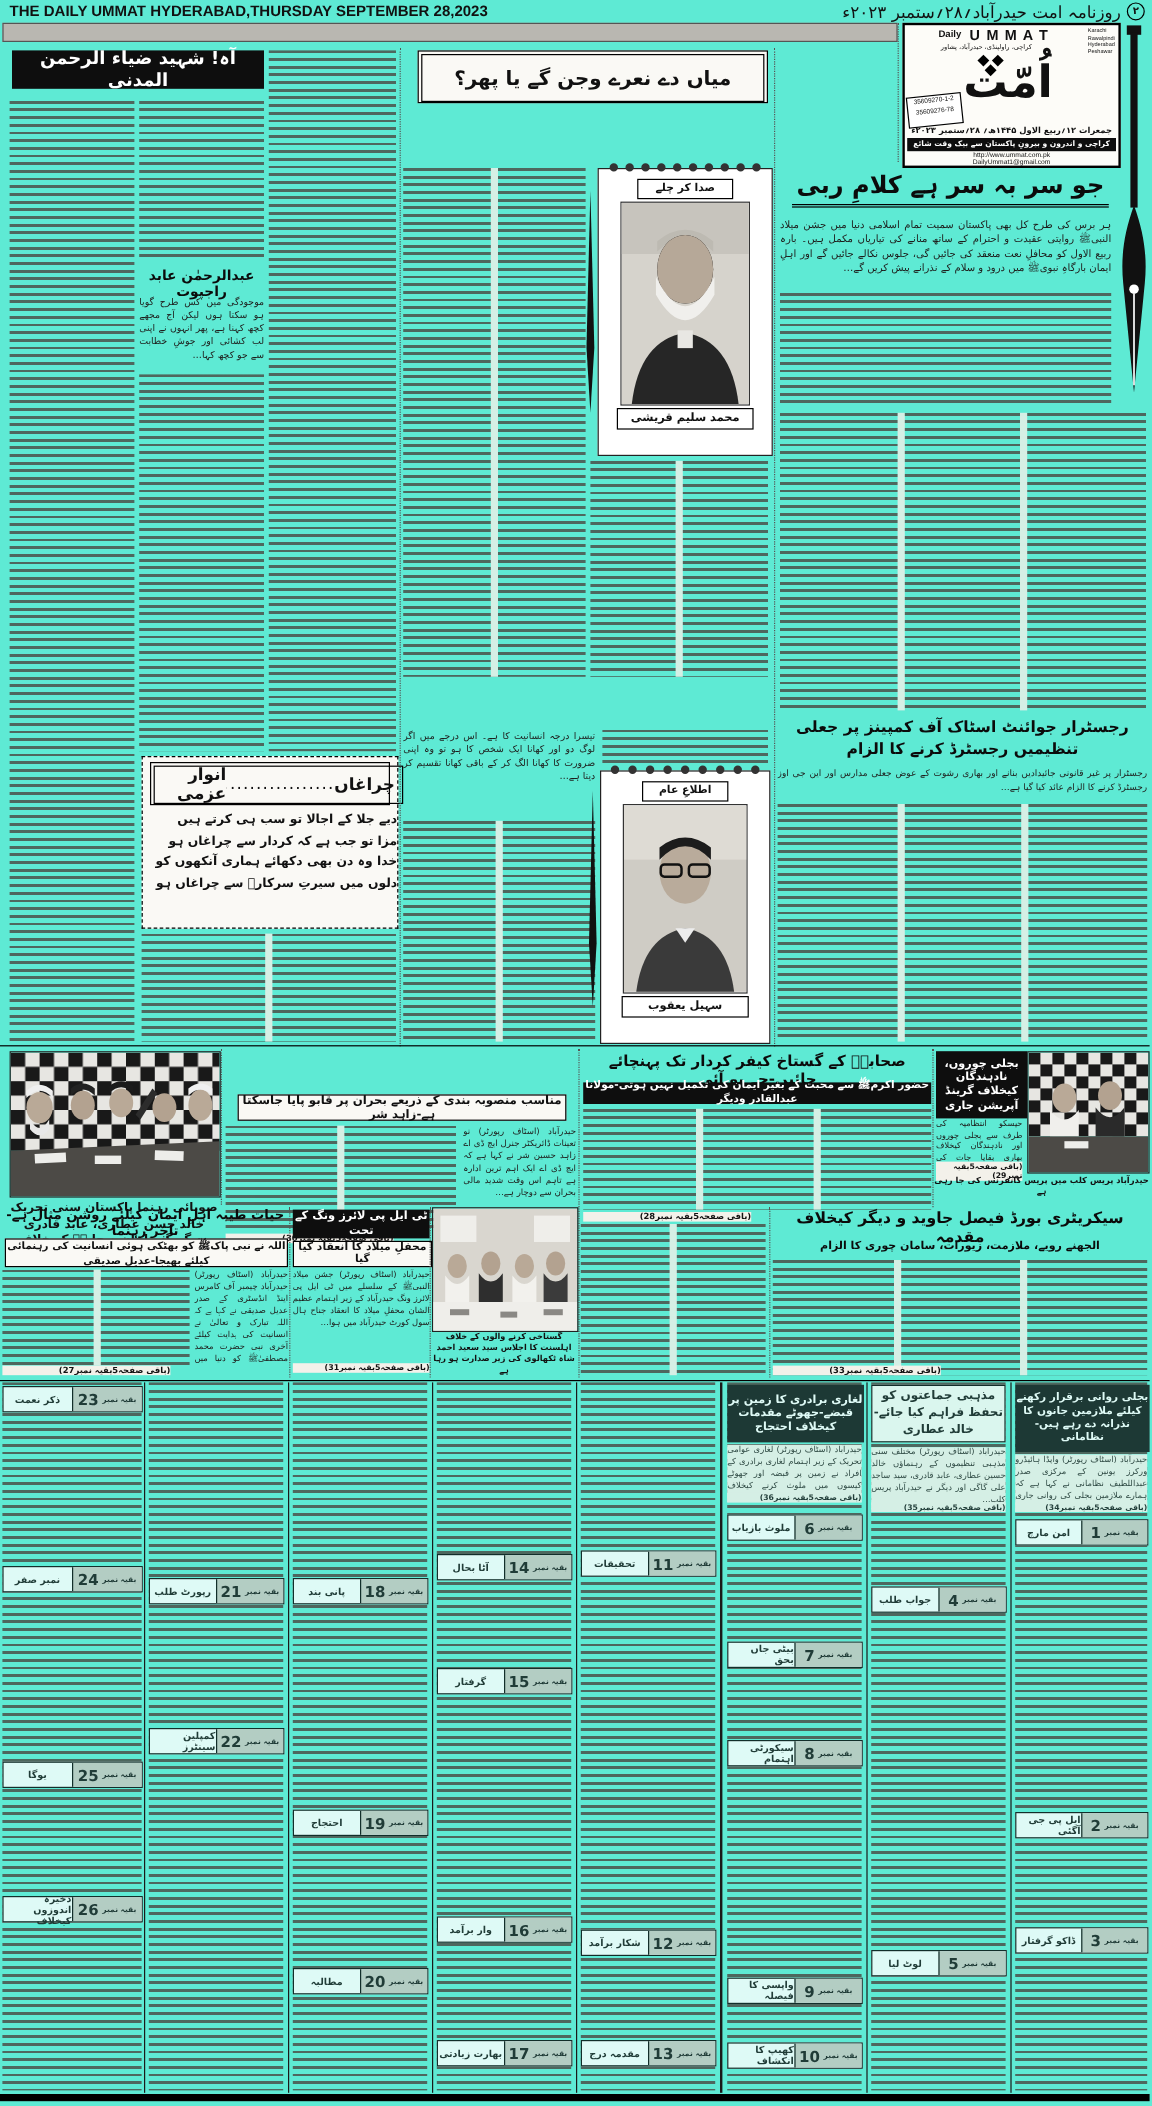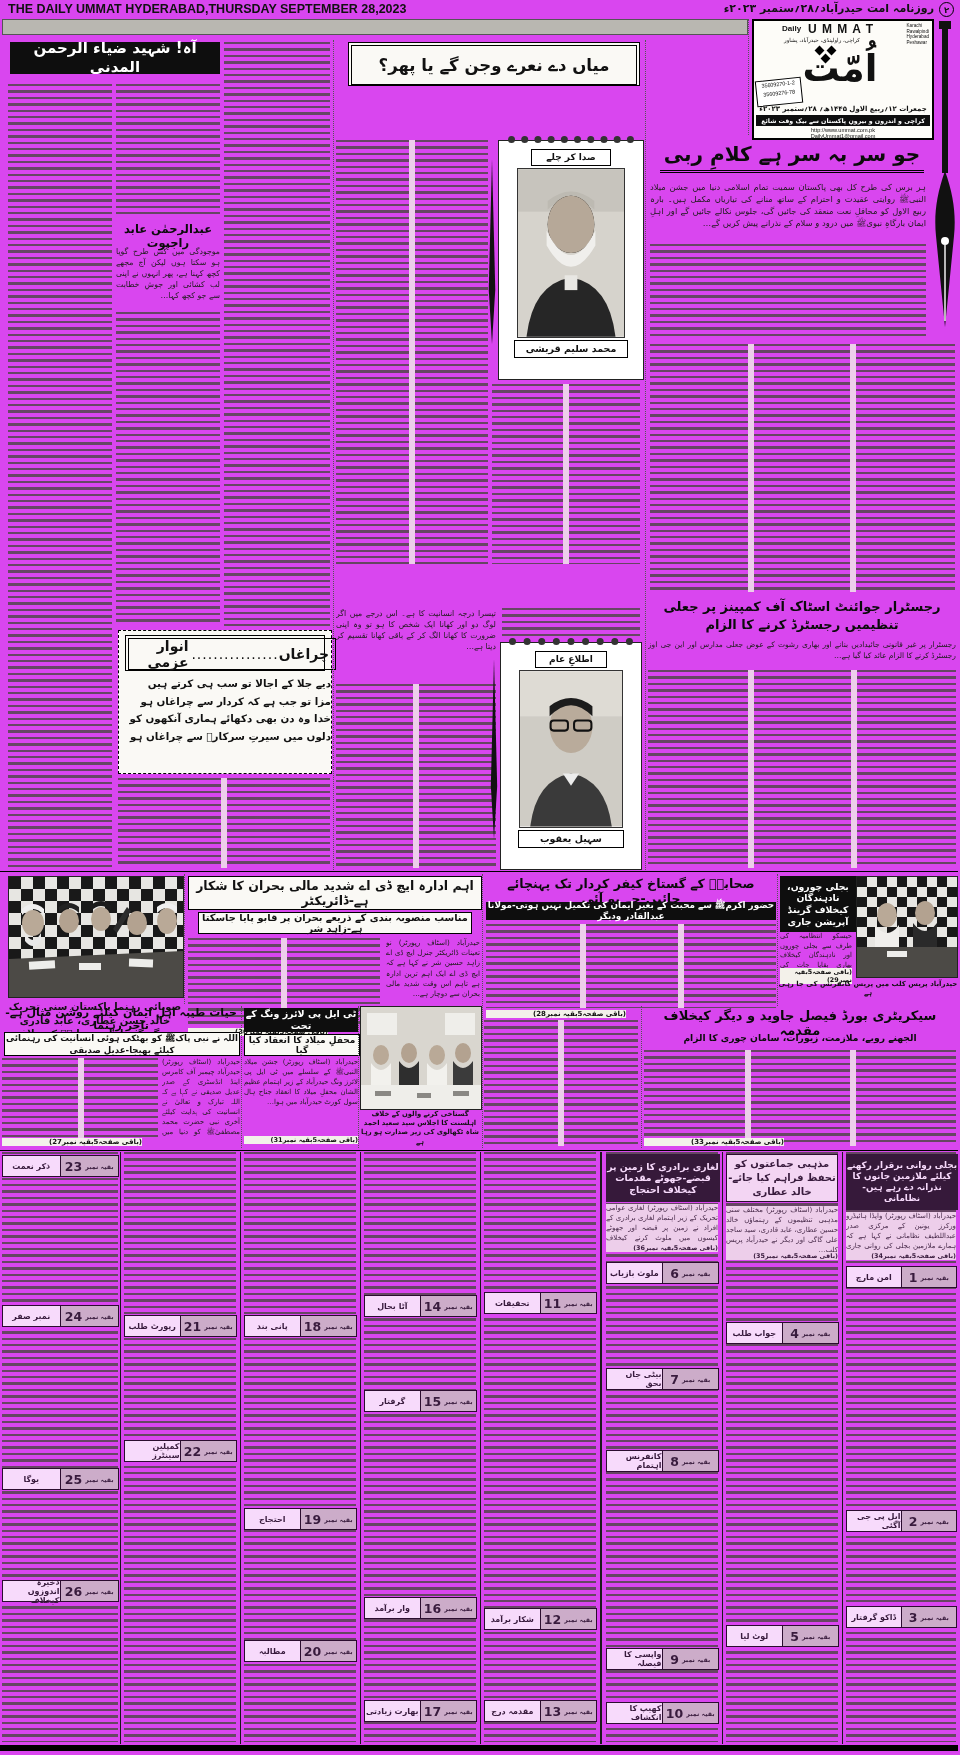--- a/index.html
+++ b/index.html
@@ -1,16 +1,16 @@
 <!DOCTYPE html>
 <html><head>
 <meta charset="utf-8">
 <style>
   html,body{margin:0;padding:0;background:#888;}
-  #page{position:relative;width:960px;height:1755px;background:#d946ef;overflow:hidden;
+  #page{position:relative;width:960px;height:1755px;background:#5eead4;overflow:hidden;
         font-family:"DejaVu Sans",sans-serif;color:#111;}
   .abs{position:absolute;}
   .u{direction:rtl;font-family:"DejaVu Sans",sans-serif;}
   .en{font-family:"Liberation Sans",sans-serif;}
   .tx{background-image:repeating-linear-gradient(#4a4741 0px,#4a4741 2.4px,transparent 2.4px,transparent 6.4px);opacity:.8;}
   .hl{font-weight:700;text-align:center;color:#0b0b0b;}
   .bar{background:#0e0e0e;color:#fff;font-weight:700;display:flex;align-items:center;justify-content:center;text-align:center;line-height:1.25;}
   .bx{border:1.3px solid #000;background:#faf9f5;display:flex;align-items:center;justify-content:center;text-align:center;font-weight:700;}
   .dbl{border:1px solid #000;padding:2px;background:#faf9f5;}
   .dbl>div{border:1px solid #000;height:100%;display:flex;align-items:center;justify-content:center;font-weight:700;}
@@ -33,21 +33,21 @@
   .dmnd{position:absolute;width:7px;height:7px;background:#000;transform:rotate(45deg);}
   .circle{display:inline-flex;align-items:center;justify-content:center;border:1px solid #000;border-radius:50%;
           width:13px;height:13px;font-size:8.5px;font-weight:700;}
 </style>
 </head>
 <body>
 
 <div id="page">
 
   <div class="abs en" style="left:8px;top:2px;font-size:12.5px;font-weight:700;">THE DAILY UMMAT HYDERABAD,THURSDAY SEPTEMBER 28,2023</div>
-  <div class="abs u" style="right:26px;top:2px;font-size:11px;font-weight:700;margin-left:31px;">روزنامہ امت حیدرآباد؍۲۸؍ستمبر ۲۰۲۳ء</div>
+  <div class="abs u" style="right:26px;top:2px;font-size:14px;font-weight:400;margin-left:31px;">روزنامہ امت حیدرآباد؍۲۸؍ستمبر ۲۰۲۳ء</div>
   <div class="abs circle u" style="right:6px;top:2px;">۲</div>
   <div class="abs" style="left:2px;top:19px;width:744px;height:14px;background:#b9b7b1;border:1px solid #555;"></div>
   <div class="vd" style="left:748px;top:19px;height:116px;"></div>
 
   <div class="abs" style="left:752px;top:19px;width:178px;height:117px;border:2px solid #000;background:#fdfcf8;">
     <div class="abs en" style="left:28px;top:3px;font-size:8px;font-weight:700;">Daily</div>
     <div class="abs en" style="left:54px;top:1px;font-size:12px;font-weight:700;letter-spacing:1px;">U M M A T</div>
     <div class="abs en" style="right:3px;top:2px;font-size:4.6px;line-height:1.2;">
       <div>Karachi</div>
       <div>Rawalpindi</div>
@@ -198,21 +198,20 @@
     <ellipse cx="158" cy="44" rx="10" ry="13" fill="#b9a997"></ellipse>
       <path d="M148 36 Q158 26 168 36 L168 30 Q158 22 148 30Z" fill="#efefef"></path>
     <path d="M0 82 L174 74 L174 120 L0 120 Z" fill="#4c4a46"></path>
     <rect x="20" y="84" width="26" height="8" fill="#ededea" transform="rotate(-3 33 88)"></rect>
     <rect x="70" y="86" width="22" height="7" fill="#ededea"></rect>
     <rect x="120" y="82" width="24" height="8" fill="#ededea" transform="rotate(2 132 86)"></rect>
   </svg>
   <div class="abs u cap" style="left:6px;top:1000px;width:178px;">صوبائی رہنما پاکستان سنی تحریک خالد حسن عطاری، عابد قادری ودیگر گستاخانِ صحابہؓ کے خلاف پریس کانفرنس کر رہے ہیں</div>
   <div class="vd" style="left:184px;top:874px;height:130px;"></div>
 
-  <div class="abs bx u" style="left:188px;top:876px;width:292px;height:32px;font-size:12.5px;">اہم ادارہ ایچ ڈی اے شدید مالی بحران کا شکار ہے-ڈائریکٹر</div>
   <div class="abs bx u" style="left:198px;top:912px;width:272px;height:20px;font-size:9.8px;">مناسب منصوبہ بندی کے ذریعے بحران پر قابو پایا جاسکتا ہے-زاہد شر</div>
   <div class="abs u lead" style="left:386px;top:938px;width:94px;height:88px;font-size:7.2px;">حیدرآباد (اسٹاف رپورٹر) نو تعینات ڈائریکٹر جنرل ایچ ڈی اے زاہد حسین شر نے کہا ہے کہ ایچ ڈی اے ایک اہم ترین ادارہ ہے تاہم اس وقت شدید مالی بحران سے دوچار ہے…</div>
   <div class="abs tx" style="left:188px;top:938px;width:192px;height:88px;">
     <div class="gut" style="left:93px;top:0;height:88px;"></div>
   </div>
   <div class="abs u cont" style="left:188px;top:1028px;width:140px;">(باقی صفحہ5بقیہ نمبر30)</div>
 
   <div class="vd" style="left:482px;top:874px;height:274px;" able="false"></div>
   <div class="abs u hl" style="left:486px;top:876px;width:290px;font-size:12.5px;">صحابہؓ کے گستاخ کیفر کردار تک پہنچائے جائیں-جے یو آئی</div>
   <div class="abs bar u" style="left:486px;top:902px;width:290px;height:18px;font-size:8.8px;">حضور اکرمﷺ سے محبت کے بغیر ایمان کی تکمیل نہیں ہوتی-مولانا عبدالقادر ودیگر</div>
@@ -443,21 +442,21 @@
           <span class="lb u">بقیہ نمبر</span>
           <b>7</b>
         </span>
       <span class="tt u">بیٹی جاں بحق</span>
     </div>
     <div class="cbox" style="left:0;top:298px;width:111px;">
       <span class="nm">
           <span class="lb u">بقیہ نمبر</span>
           <b>8</b>
         </span>
-      <span class="tt u">کانفرنس اہتمام</span>
+      <span class="tt u">سیکورٹی اہتمام</span>
     </div>
     <div class="cbox" style="left:0;top:496px;width:111px;">
       <span class="nm">
           <span class="lb u">بقیہ نمبر</span>
           <b>9</b>
         </span>
       <span class="tt u">واپسی کا فیصلہ</span>
     </div>
     <div class="cbox" style="left:0;top:550px;width:111px;">
       <span class="nm">

